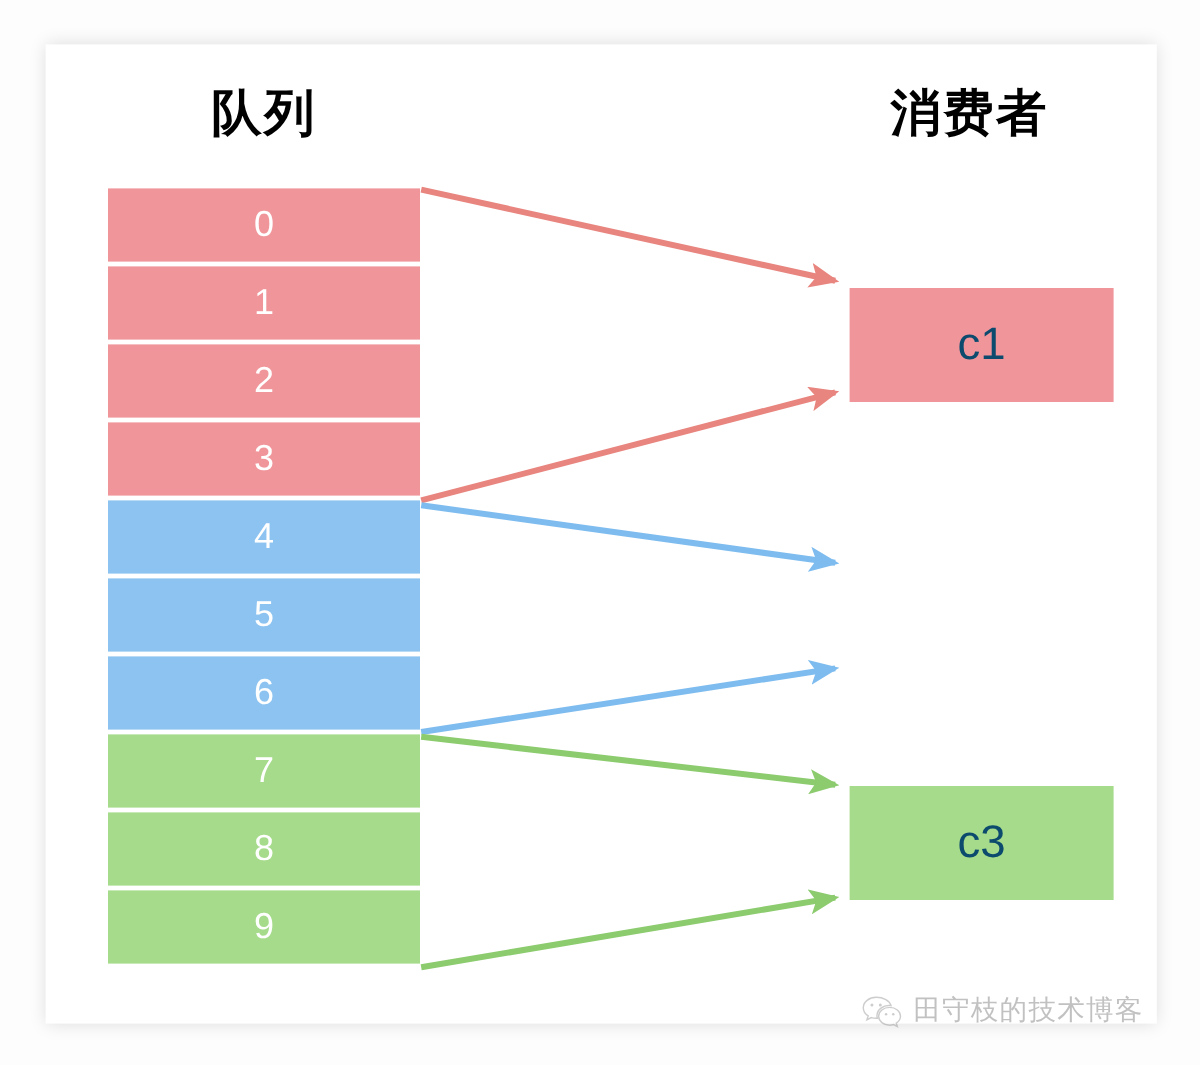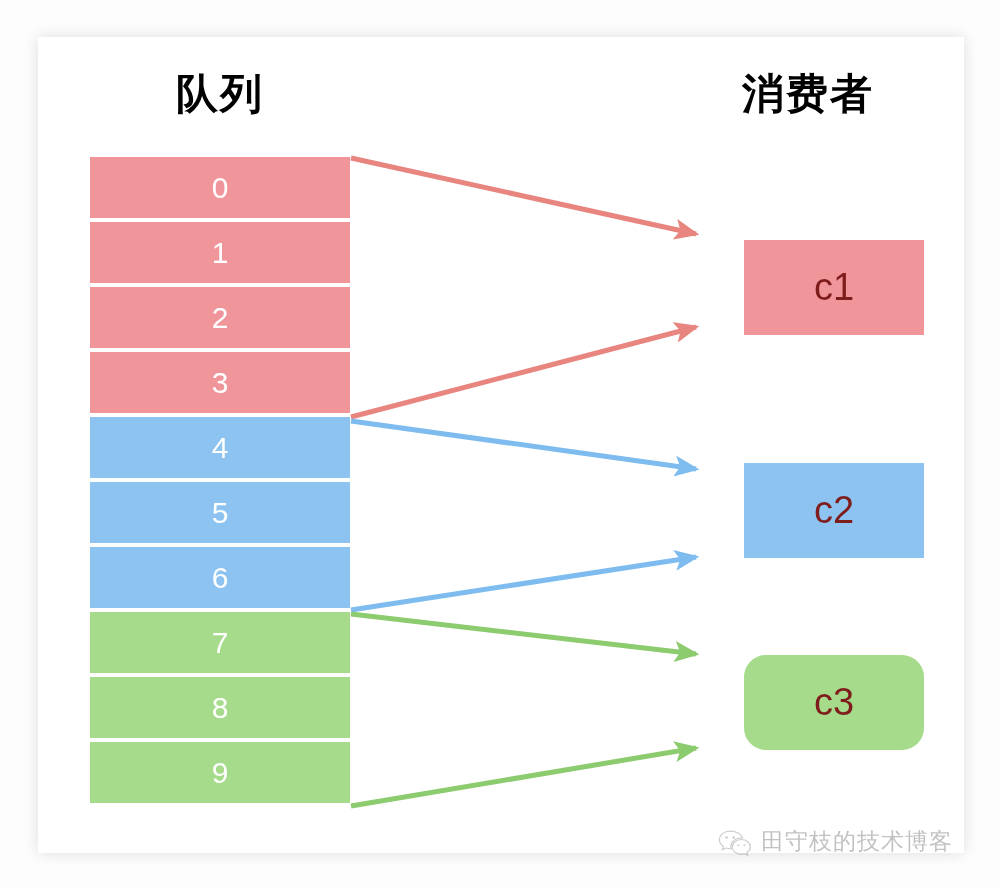--- a/index.html
+++ b/index.html
@@ -71,28 +71,27 @@
     align-items: center;
     justify-content: center;
     box-sizing: border-box;
   }
   .queue-cell:last-child { margin-bottom: 0; }
 
   
   .consumer-box {
     position: absolute;
     left: 708px;
-    width: 180px;
+    width: 220px;
     height: 95px;
-    color: #7f1d1d;
+    color: #0c4a6e;
     font-size: 38px;
     display: flex;
     align-items: center;
     justify-content: center;
-    margin-left: 36px;
   }
   #consumer-c1 { top: 240px; }
   #consumer-c2 { top: 463px; }
   #consumer-c3 { top: 655px; }
 
   
   #arrow-layer {
     position: absolute;
     left: 0;
     top: 0;
@@ -159,24 +158,21 @@
         <span>8</span>
       </div>
       <div class="queue-cell" style="background: rgb(165, 219, 138);">
         <span>9</span>
       </div>
     </div>
 
   <div class="consumer-box" id="consumer-c1" style="background: rgb(240, 149, 154);">
     <span>c1</span>
   </div>
-  <div class="consumer-box" id="consumer-c2" style="background: rgb(140, 195, 240);">
-    <span>c2</span>
-  </div>
-  <div class="consumer-box" id="consumer-c3" style="background: rgb(165, 219, 138); border-radius: 22px;">
+  <div class="consumer-box" id="consumer-c3" style="background: rgb(165, 219, 138);">
     <span>c3</span>
   </div>
 
   <svg id="arrow-layer" viewBox="0 0 1000 888" xmlns="http://www.w3.org/2000/svg">
     <defs>
       <marker id="head-red" markerWidth="5" markerHeight="4.2" refX="4.3" refY="2.1" orient="auto" markerUnits="strokeWidth">
         <path d="M0,0 L5,2.1 L0,4.2 L1.1,2.1 z" fill="#E8857F"></path>
       </marker>
       <marker id="head-blue" markerWidth="5" markerHeight="4.2" refX="4.3" refY="2.1" orient="auto" markerUnits="strokeWidth">
         <path d="M0,0 L5,2.1 L0,4.2 L1.1,2.1 z" fill="#7EBCEF"></path>

